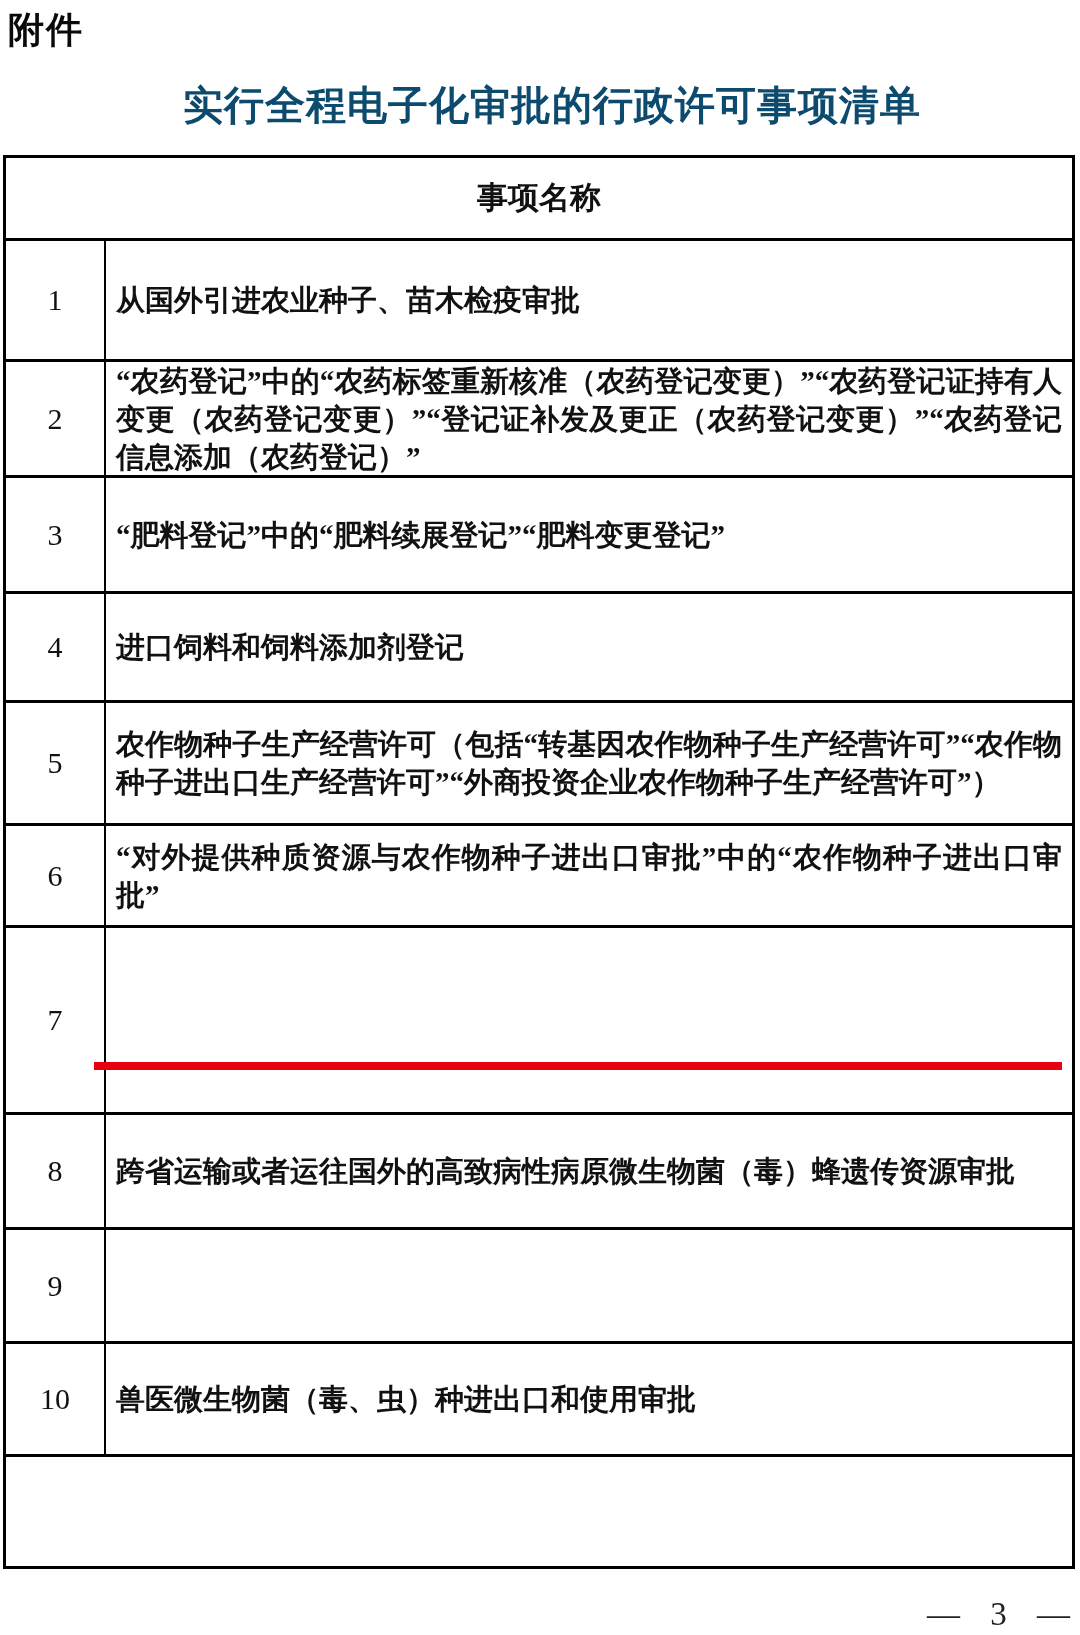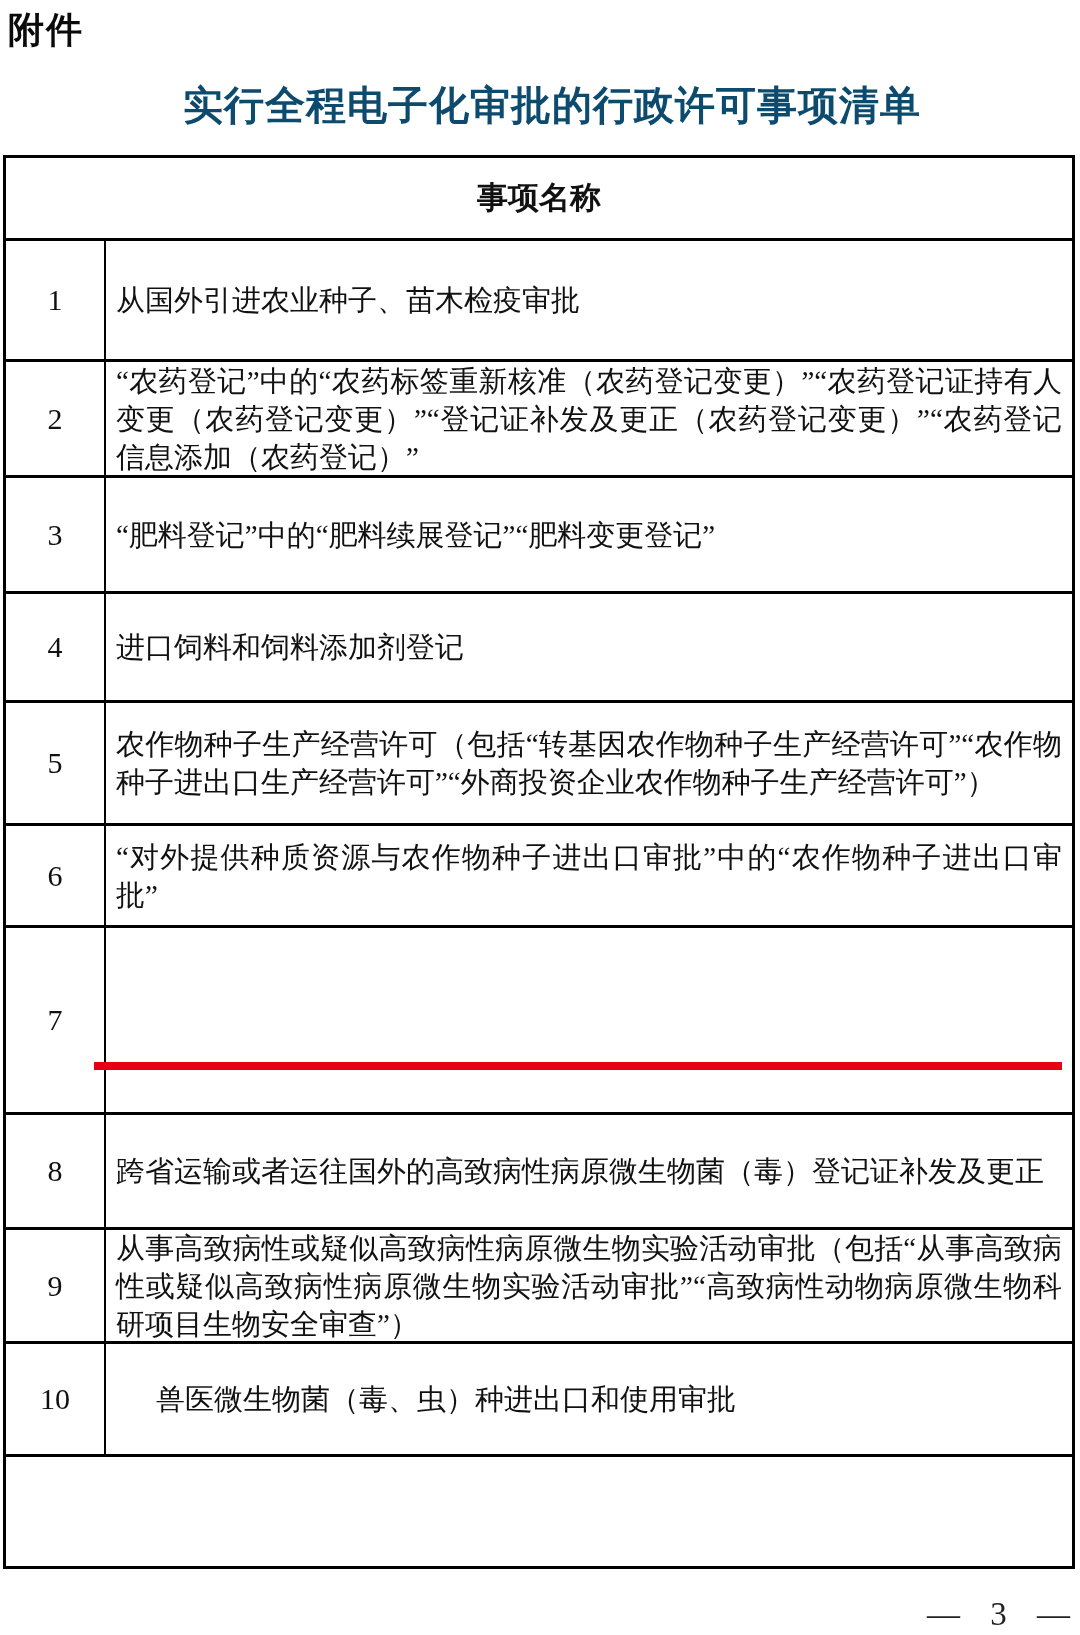--- a/index.html
+++ b/index.html
@@ -67,20 +67,21 @@
     font-size:30px;
   }
   .cell.name{
     flex:1 1 auto;
     display:flex;
     align-items:center;
     padding:6px 10px 6px 10px;
     font-size:29px;
     line-height:38px;
     text-align:justify;
+    font-weight:bold;
   }
   .cell.name span{display:block;width:100%;}
   .row.header .cell{
     font-weight:bold;
     font-size:31px;
   }
   .row.header .cell.name{
     justify-content:center;
     text-align:left;
   }
@@ -88,21 +89,21 @@
   .row.header{height:80px;}
   .row.r1{height:118px;}
   .row.r2{height:113px;}
   .row.r3{height:113px;}
   .row.r4{height:106px;}
   .row.r5{height:120px;}
   .row.r6{height:99px;}
   .row.r7{height:184px;}
   .row.r8{height:112px;}
   .row.r9{height:111px;}
-  .row.r10{height:110px;gap:40px;}
+  .row.r10{height:110px;}
   .row.r11{height:109px;}
   
   .row.r7 .cell.name{padding-bottom:66px;}
   .red-underline{
     position:absolute;
     left:88px;
     top:134px;
     width:968px;
     height:8px;
     background:#e60012;
@@ -176,29 +177,26 @@
     </div>
 
     <div class="row r7">
       <div class="cell num">7</div>
       <div class="red-underline"></div>
     </div>
 
     <div class="row r8">
       <div class="cell num">8</div>
       <div class="cell name">
-          <span>跨省运输或者运往国外的高致病性病原微生物菌（毒）登记证补发及更正</span>
+          <span>跨省运输或者运往国外的高致病性病原微生物菌（毒）蜂遗传资源审批</span>
         </div>
     </div>
 
     <div class="row r9">
       <div class="cell num">9</div>
-      <div class="cell name">
-          <span>从事高致病性或疑似高致病性病原微生物实验活动审批（包括“从事高致病性或疑似高致病性病原微生物实验活动审批”“高致病性动物病原微生物科研项目生物安全审查”）</span>
-        </div>
     </div>
 
     <div class="row r10">
       <div class="cell num">10</div>
       <div class="cell name">
           <span>兽医微生物菌（毒、虫）种进出口和使用审批</span>
         </div>
     </div>
 
     <div class="row r11">

